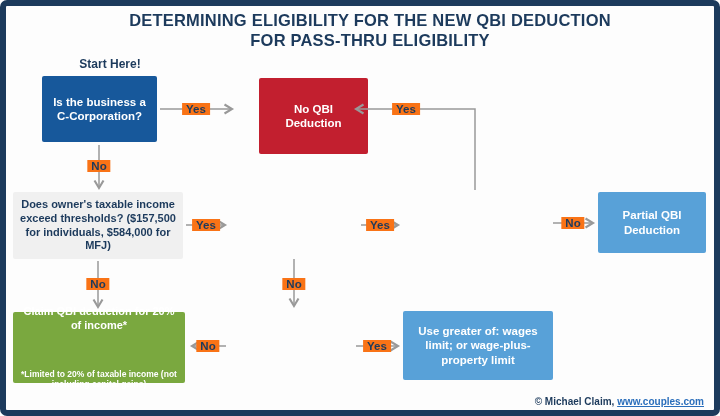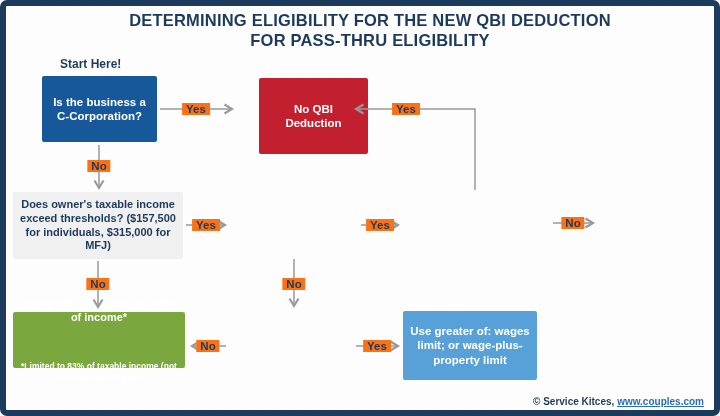--- a/index.html
+++ b/index.html
@@ -12,43 +12,43 @@
     position:absolute;left:0;top:0;right:0;bottom:0;
     border:6px solid #1c3a5c;border-radius:7px;
     background:#fdfdfd;box-sizing:border-box;
   }
   .title{
     position:absolute;left:0;top:11px;width:100%;
     text-align:center;color:#1c3a5c;font-weight:800;
     font-size:16.5px;line-height:1.2;letter-spacing:.2px;padding-left:10px;
   }
   .start-label{
-    position:absolute;left:60px;top:57px;width:100px;
+    position:absolute;left:60px;top:57px;width:100px;text-align:center;
     color:#1c3a5c;font-weight:800;font-size:12px;
   }
   .node{
     position:absolute;display:flex;flex-direction:column;align-items:flex-start;
     justify-content:center;text-align:center;box-sizing:border-box;
     font-weight:700;line-height:1.25;border-radius:2px;padding:4px 6px;z-index:1;
   }
   .node.blue{background:#17589b;color:#ffffff;font-size:11.5px;}
   .node.red{background:#c21f2f;color:#ffffff;font-size:11.5px;}
   .node.gray{background:#f0f0f0;color:#1c3a5c;font-size:11px;}
   .node.lblue{background:#58a1d8;color:#ffffff;font-size:11.5px;}
   .node.green{background:#7aa83f;color:#ffffff;font-size:11px;}
   .node .footnote{font-size:8.5px;font-weight:600;margin-top:4px;line-height:1.25;}
   #n-c-corp{left:42px;top:76px;width:115px;height:66px;}
   #n-no-qbi{left:239px;top:78px;width:109px;height:76px;margin-left:20px;}
   #n-thresholds{left:13px;top:192px;width:170px;height:67px;}
   #n-specified{left:230px;top:194px;width:128px;height:63px;}
   #n-income{left:403px;top:193px;width:147px;height:62px;}
   #n-partial{left:598px;top:192px;width:108px;height:61px;}
-  #n-claim{left:13px;top:312px;width:172px;height:56px;gap:32px;}
+  #n-claim{left:13px;top:312px;width:172px;height:71px;gap:32px;}
   #n-wages{left:228px;top:311px;width:125px;height:69px;}
-  #n-greater{left:403px;top:311px;width:134px;height:69px;}
+  #n-greater{left:403px;top:311px;width:150px;height:69px;}
   #edges{position:absolute;left:0;top:0;z-index:2;pointer-events:none;}
   .edge-label{
     position:absolute;transform:translate(-50%,-50%);
     background:#f97316;padding:0 4px;color:#1c3a5c;
     font-weight:800;font-size:11.5px;z-index:3;
   }
   .footer{
     position:absolute;right:16px;bottom:9px;font-size:10px;
     color:#1c3a5c;font-weight:700;z-index:3;
   }
@@ -67,25 +67,28 @@
 
   <div class="start-label">Start Here!</div>
 
   <div class="node blue" id="n-c-corp">
     <div>Is the business a C-Corporation?</div>
   </div>
   <div class="node red" id="n-no-qbi">
     <div>No QBI Deduction</div>
   </div>
   <div class="node gray" id="n-thresholds">
-    <div>Does owner's taxable income exceed thresholds? ($157,500 for individuals, $315,000 for MFJ)</div>
+    <div>Does owner's taxable income exceed thresholds? ($157,500 for individuals, $584,000 for MFJ)</div>
+  </div>
+  <div class="node lblue" id="n-partial">
+    <div>Partial QBI Deduction</div>
   </div>
   <div class="node green" id="n-claim">
     <div>Claim QBI deduction for 20% of income*</div>
-    <div class="footnote">*Limited to 83% of taxable income (not including capital gains)</div>
+    <div class="footnote">*Limited to 20% of taxable income (not including capital gains)</div>
   </div>
   <div class="node lblue" id="n-greater">
     <div>Use greater of: wages limit; or wage-plus-property limit</div>
   </div>
 
   <svg id="edges" width="720" height="416" viewBox="0 0 720 416">
     <defs>
       <marker id="arw" markerWidth="9" markerHeight="9" refX="6" refY="4" orient="auto">
         <path d="M1,1 L6,4 L1,7" fill="none" stroke="#999999" stroke-width="1.4"></path>
       </marker>
@@ -109,16 +112,16 @@
   <div class="edge-label" style="left:99px;top:166px;">No</div>
   <div class="edge-label" style="left:206px;top:225px;">Yes</div>
   <div class="edge-label" style="left:380px;top:225px;">Yes</div>
   <div class="edge-label" style="left:573px;top:223px;">No</div>
   <div class="edge-label" style="left:98px;top:284px;">No</div>
   <div class="edge-label" style="left:294px;top:284px;">No</div>
   <div class="edge-label" style="left:208px;top:346px;">No</div>
   <div class="edge-label" style="left:377px;top:346px;">Yes</div>
 
   <div class="footer">
-    <span>© Service Kitces,</span>
+    <span>© Michael Claim,</span>
     <a>www.couples.com</a>
   </div>
 </div>
 
 </body></html>

